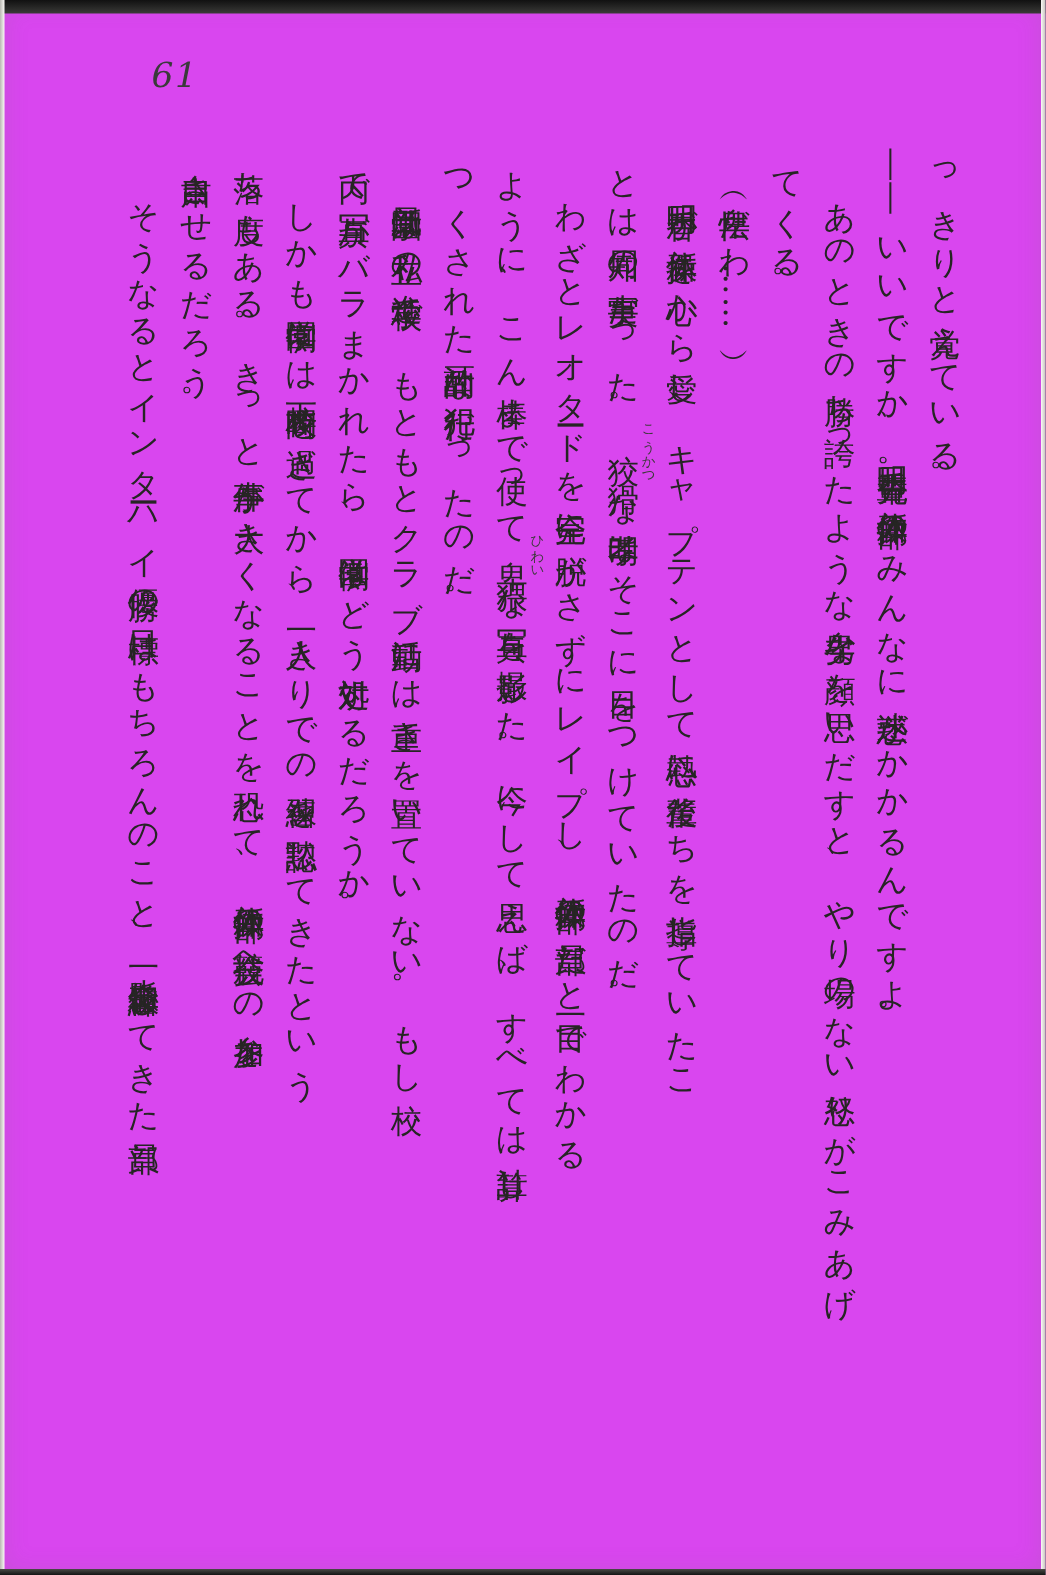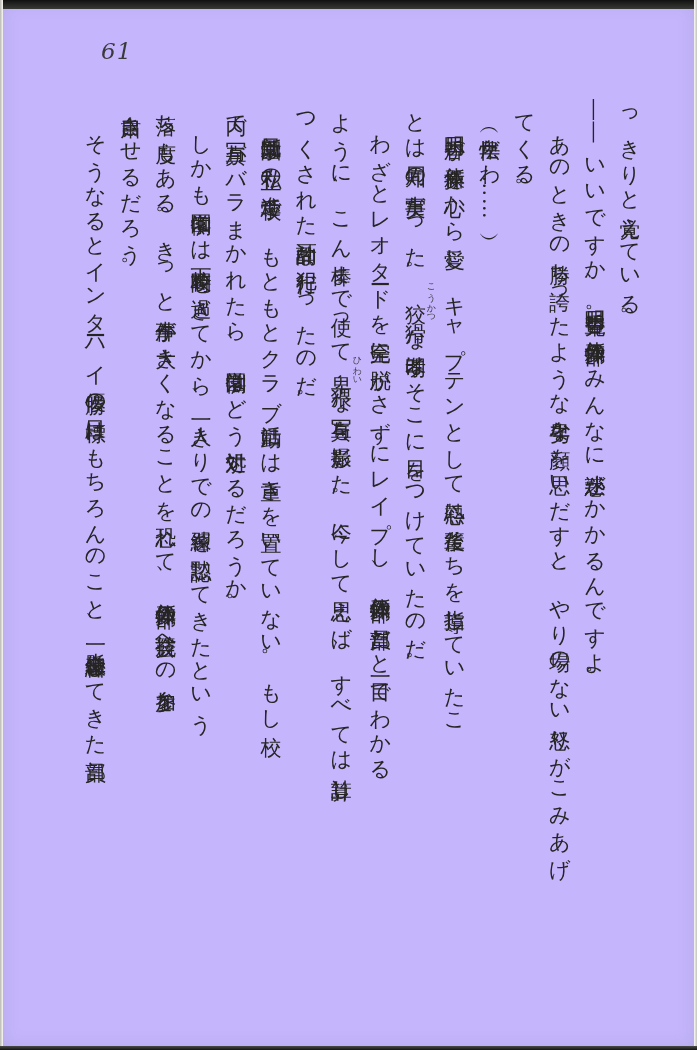--- a/index.html
+++ b/index.html
@@ -5,21 +5,21 @@
   html, body {
     margin: 0; padding: 0;
     width: 697px; height: 1050px;
     background: #0e0e0e;
     overflow: hidden;
   }
   .page {
     position: absolute;
     left: 0; top: 0;
     width: 697px; height: 1050px;
-    background: #c4b5fd;
+    background: #d946ef;
     box-shadow: inset 0 0 18px rgba(120,120,115,0.25);
   }
   .edge-top {
     position: absolute; top: 0; left: 0;
     width: 100%; height: 9px;
     background: linear-gradient(#111, #3a3a38);
   }
   .edge-bottom {
     position: absolute; bottom: 0; left: 0;
     width: 100%; height: 4px;

